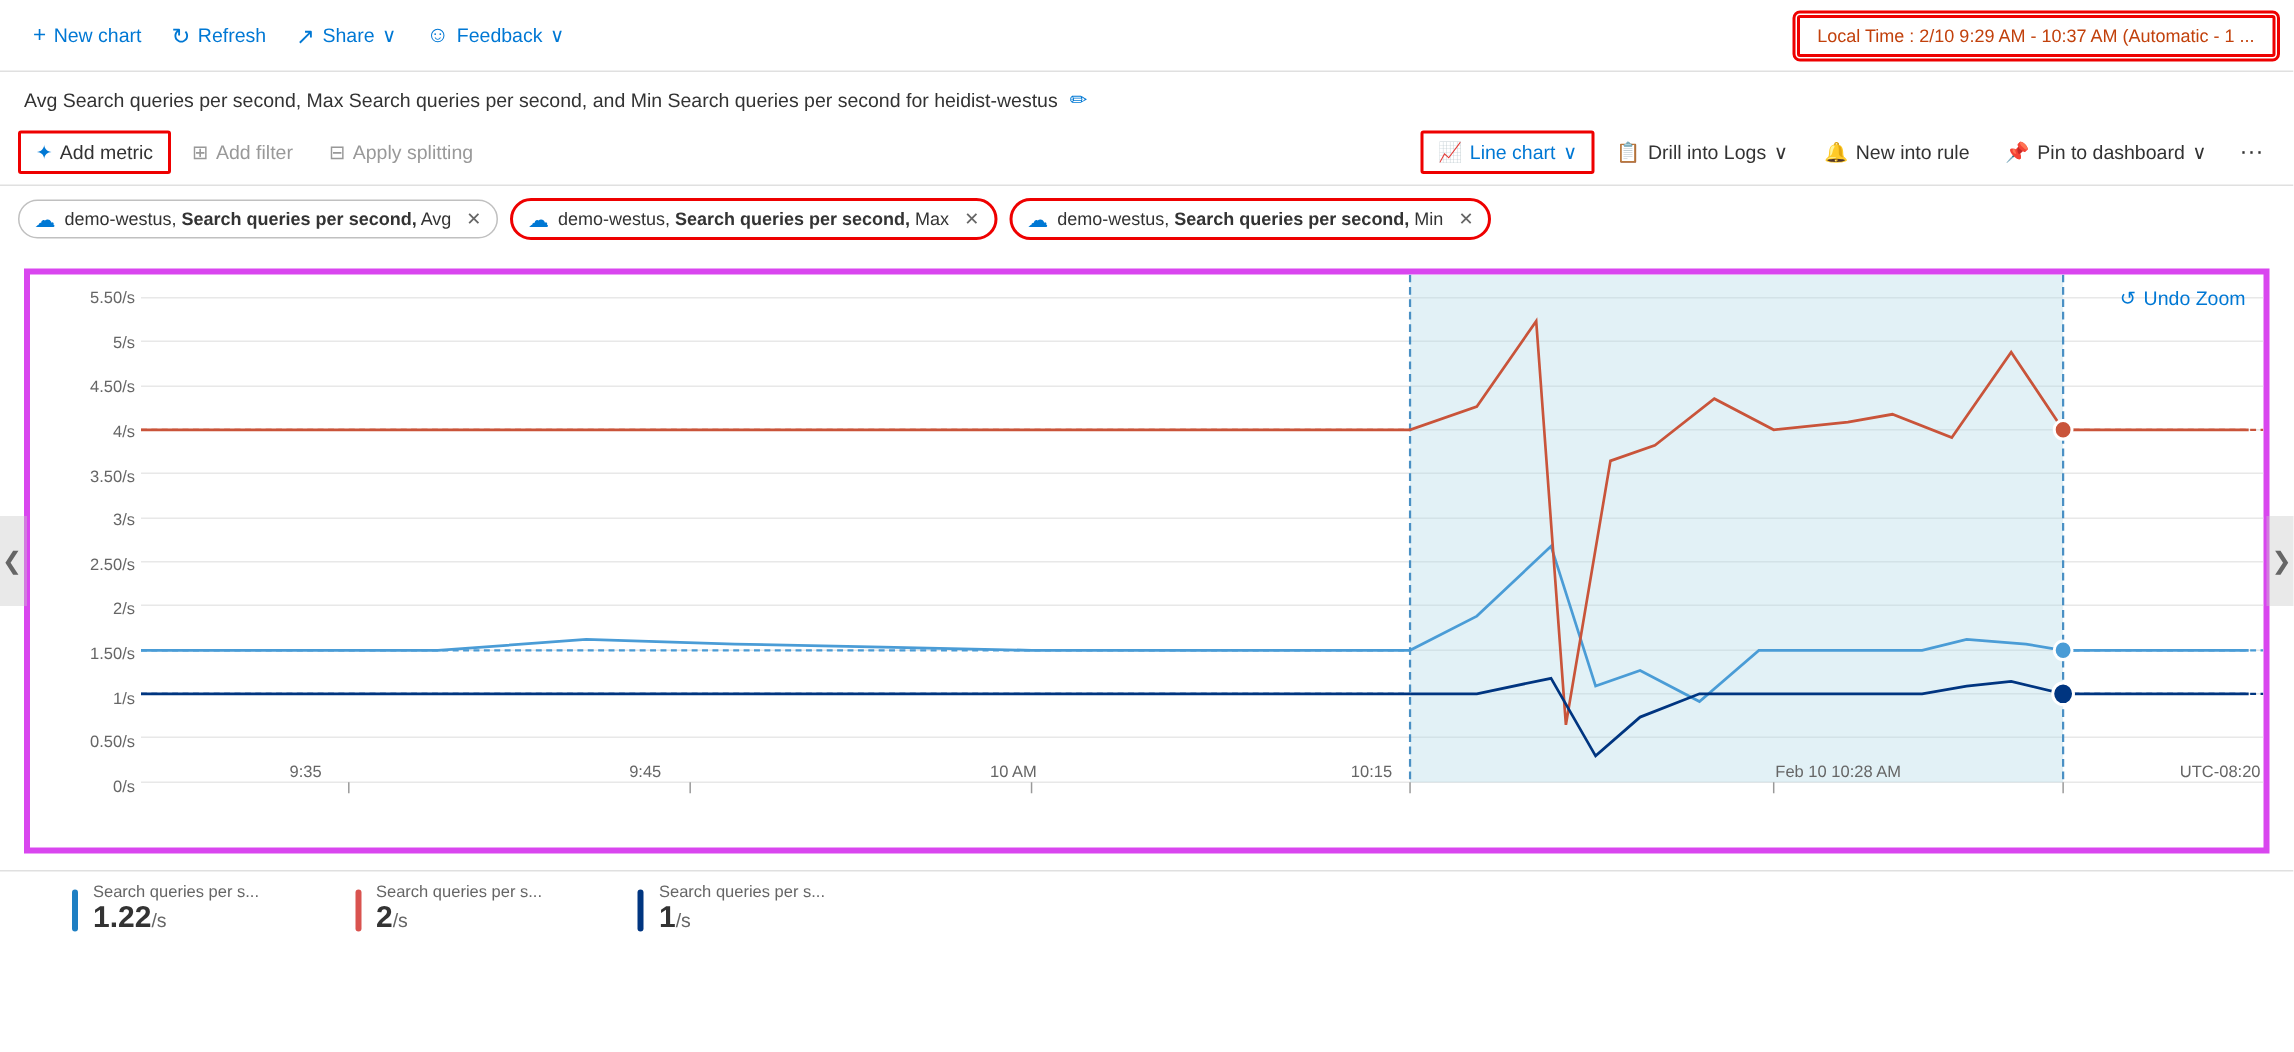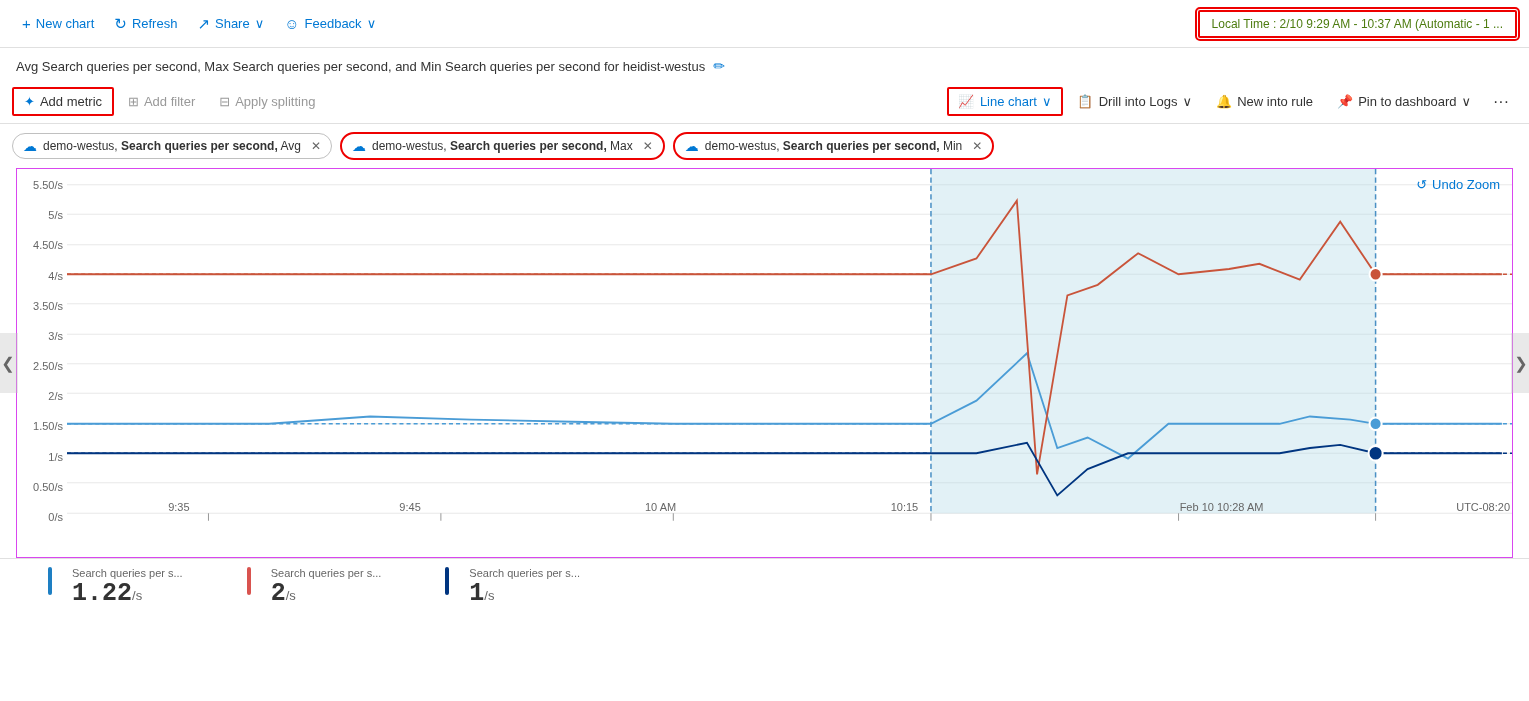--- a/index.html
+++ b/index.html
@@ -11,21 +11,21 @@
       background: #fff; height: 48px;
     }
     .toolbar-btn {
       display: flex; align-items: center; gap: 5px; padding: 6px 10px;
       border: none; background: none; cursor: pointer; font-size: 13px; color: #0078d4;
       border-radius: 2px;
     }
     .toolbar-btn .icon { font-size: 15px; }
     .time-range-box {
       margin-left: auto; border: 2px solid #e00; padding: 5px 12px;
-      font-size: 12px; color: #4d7c0f; border-radius: 2px; background: #fff;
+      font-size: 12px; color: #c2410c; border-radius: 2px; background: #fff;
       white-space: nowrap;
     }
 
     
     .chart-title-row {
       padding: 10px 16px 6px 16px; display: flex; align-items: center; gap: 8px;
       font-size: 13px; color: #333;
     }
     .chart-title-row .edit-icon { color: #0078d4; cursor: pointer; font-size: 14px; }
 
@@ -66,22 +66,22 @@
     .metric-tag {
       display: flex; align-items: center; gap: 6px; padding: 4px 10px;
       border: 1px solid #c0c0c0; border-radius: 16px; font-size: 12px; background: #fff;
     }
     .metric-tag.highlighted { border: 2px solid #e00; }
     .metric-tag .cloud-icon { color: #0078d4; font-size: 14px; }
     .metric-tag .close-btn { cursor: pointer; color: #666; font-size: 12px; margin-left: 4px; }
 
     
     .chart-container {
-      position: relative; border: 1px solid #d946ef; margin: 0 8px; background: #fff;
-      height: 390px; overflow: hidden;
+      position: relative; border: 4px solid #d946ef; margin: 11px 8px; background: #fff;
+      height: 390px; overflow: hidden; padding-left: 24px;
     }
     .chart-inner { position: relative; width: 100%; height: 100%; }
 
     
     .y-axis { position: absolute; left: 0; top: 0; bottom: 30px; width: 50px; display: flex; flex-direction: column; justify-content: space-between; padding: 10px 4px 4px 4px; font-size: 11px; color: #666; text-align: right; }
 
     
     .chart-plot { position: absolute; left: 50px; right: 0; top: 0; bottom: 30px; }
     .chart-svg { width: 100%; height: 100%; }
 
@@ -102,23 +102,23 @@
     .nav-arrow.right { right: -8px; }
 
     
     .legend-area {
       display: flex; align-items: flex-start; padding: 8px 16px; gap: 32px;
       border-top: 1px solid #e0e0e0;
     }
     .legend-item { display: flex; flex-direction: column; gap: 2px; }
     .legend-label { display: flex; align-items: center; gap: 6px; font-size: 11px; color: #666; }
     .legend-swatch { width: 4px; height: 28px; border-radius: 2px; }
-    .legend-value { font-size: 25px; font-weight: 600; color: #333; font-family: Liberation Mono, monospace; }
+    .legend-value { font-size: 20px; font-weight: 600; color: #333; }
     .legend-unit { font-size: 13px; color: #666; font-weight: 400; }
-    .legend-row { display: flex; align-items: flex-start; gap: 20px; padding-left: 32px; }
+    .legend-row { display: flex; align-items: center; gap: 10px; padding-left: 32px; }
 
     .red-box-outline { outline: 2px solid #e00; outline-offset: 1px; }
   </style>
 </head>
 <body>
 
 <div class="top-toolbar">
   <button class="toolbar-btn">
     <span class="icon">+</span>
     <span>New chart</span>

